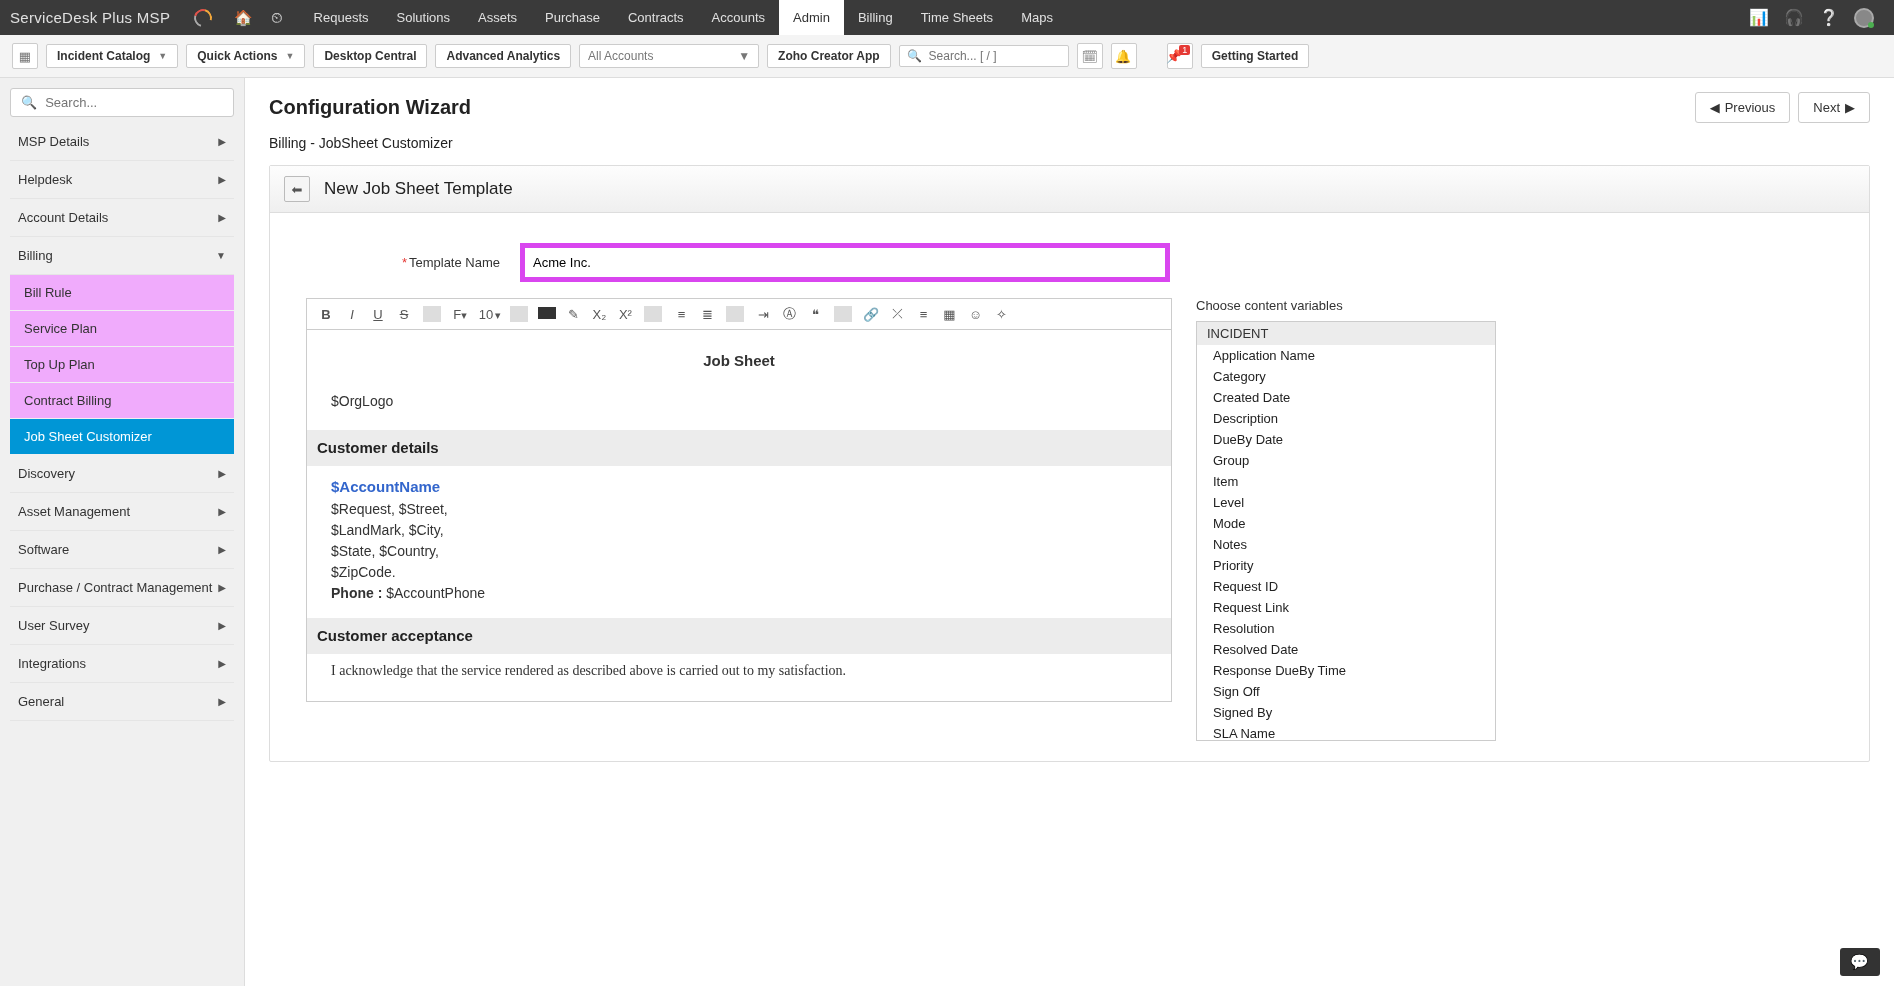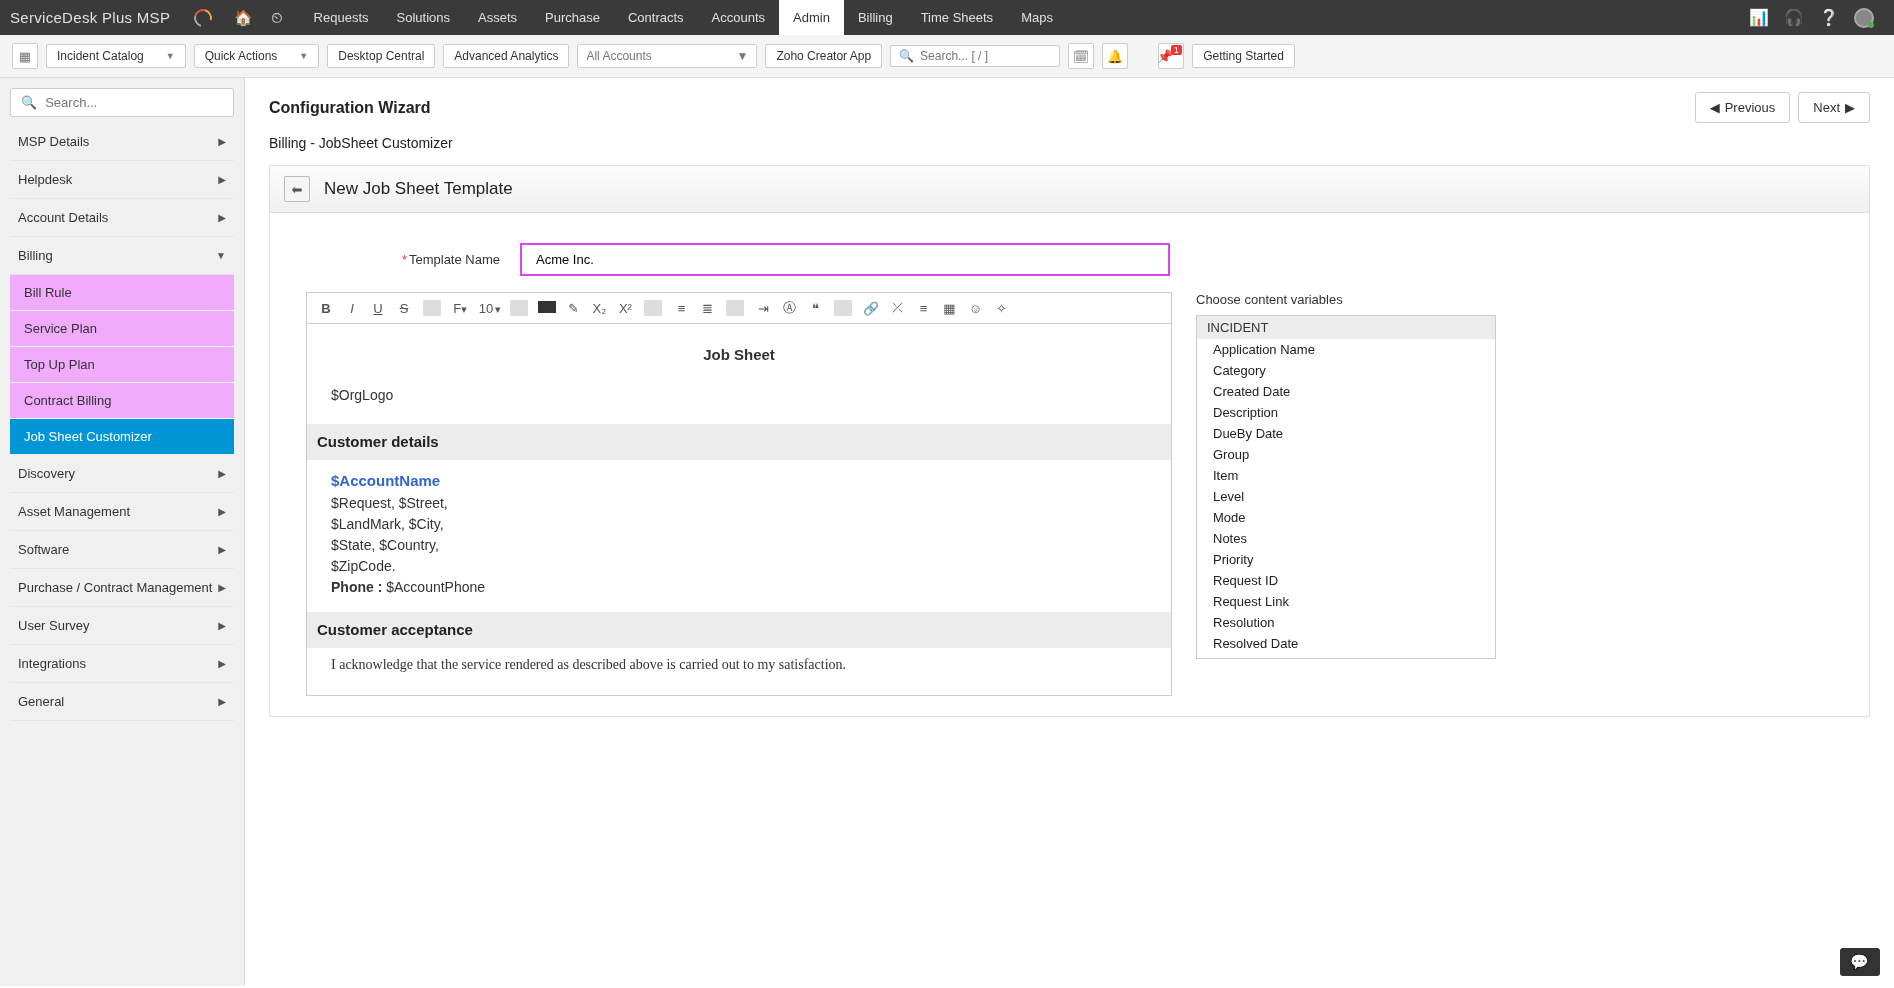--- a/index.html
+++ b/index.html
@@ -14,74 +14,74 @@
 .nav-items { display: flex; align-items: stretch; height: 100%; margin-left: 5px;}
 .nav-items a { color: #e0e0e0; text-decoration: none; padding: 0 14px; display:flex; align-items:center; font-size:13px; cursor:pointer;}
 .nav-items a.active { background: #fff; color: #333; }
 .nav-right { margin-left: auto; display: flex; gap: 15px; align-items:center; padding-right:10px;}
 .nav-right span { font-size:16px; cursor:pointer;}
 .avatar-circle { width:20px; height:20px; border-radius:50%; background:#888; border:2px solid #aaa; position:relative;}
 .avatar-circle::after{content:"";position:absolute;right:-2px;bottom:-2px;width:6px;height:6px;background:#4caf50;border-radius:50%;}
 
 
 .toolbar2 { background: #f4f4f4; border-bottom:1px solid #ddd; padding: 8px 12px; display:flex; gap:8px; align-items:center; flex-wrap:wrap;}
-.tb-btn { background:#fff; border:1px solid #ccc; border-radius:2px; padding:4px 10px; font-size:12px; color:#333; cursor:pointer; display:flex; align-items:center; gap:22px;}
+.tb-btn { background:#fff; border:1px solid #ccc; border-radius:2px; padding:4px 10px; font-size:12px; color:#333; cursor:pointer; display:flex; align-items:center; gap:8px;font-weight:bold;}
 .tb-btn .caret{ font-size:9px; color:#777;}
 .tb-select{ background:#fff;border:1px solid #ccc;border-radius:2px;padding:4px 8px;font-size:12px;color:#777;min-width:180px; display:flex;justify-content:space-between;align-items:center;}
 .tb-search { background:#fff;border:1px solid #ccc;border-radius:2px;padding:3px 8px;font-size:12px;display:flex;align-items:center;gap:6px;min-width:170px;}
 .tb-search input{border:none;outline:none;font-size:12px;width:120px;}
 .tb-icon{ width:26px;height:26px;border:1px solid #ccc;border-radius:2px;background:#fff;display:flex;align-items:center;justify-content:center;color:#777; cursor:pointer;}
 .badge-red{background:#e53935;color:#fff;font-size:9px;padding:0 3px;border-radius:2px;position:relative;top:-6px;left:-3px;}
 
 
 .page { display:flex; height: calc(100vh - 35px - 45px); }
 .sidebar { width: 245px; background:#f0f0f0; border-right:1px solid #ddd; padding:10px; overflow-y:auto;}
 .sb-search{ background:#fff; border:1px solid #ccc; border-radius:3px; padding:6px 10px; display:flex; align-items:center; gap:8px; color:#888;}
 .sb-search input{ border:none; outline:none; width:100%; font-size:13px;}
 .sb-section{ padding:11px 8px; font-size:13px; color:#333; display:flex; justify-content:space-between; align-items:center; cursor:pointer; border-bottom:1px solid #e5e5e5;}
 .sb-section .chev{ font-size:10px; color:#555;}
 .sb-sub { background:#f0abfc; padding:0;}
 .sb-sub div{ padding:10px 14px; font-size:13px; color:#333; cursor:pointer; border-bottom:1px solid #f0f0f0;}
 .sb-sub div.active{ background:#0096d6; color:#fff;}
 
 .main { flex:1; overflow-y:auto; padding: 14px 24px;}
 .crumb-head{ display:flex; justify-content:space-between; align-items:center; margin-bottom:12px;}
-.crumb-head h2{ font-size:16px; font-weight:600; color:#222;}
+.crumb-head h2{ font-size:20px; font-weight:600; color:#222;}
 .crumb-btns{ display:flex; gap:8px;}
 .btn-nav{ background:#fff;border:1px solid #ccc;border-radius:3px;padding:7px 14px;font-size:13px;cursor:pointer;display:flex;align-items:center;gap:5px;}
 .breadcrumb{ font-size:14px; color:#222; margin-bottom:14px;}
 
 .panel{ border:1px solid #ddd; border-radius:2px;}
 .panel-head{ background: linear-gradient(#fdfdfd,#efefef); border-bottom:1px solid #ddd; padding:10px 14px; display:flex; align-items:center; gap:14px;}
 .back-sq{ width:26px;height:26px;border:1px solid #bbb;background:#f5f5f5;border-radius:2px;display:flex;align-items:center;justify-content:center;color:#555;cursor:pointer;}
 .panel-head h3{ font-size:17px; font-weight:500; color:#222;}
 
 .form-row{ padding: 30px 40px 16px; display:flex; align-items:center; gap:20px;}
 .form-label{ width:190px; text-align:right; font-size:13px; color:#333;}
 .req{ color:#e53935; margin-right:2px;}
-.form-input{ flex:0 0 650px; border:2px solid #d946ef; padding:7px 14px; font-size:13px; outline:none;}
+.form-input{ flex:0 0 650px; border:5px solid #d946ef; padding:7px 8px; font-size:13px; outline:none;}
 
 .editor-wrap{ padding: 0 36px 20px; display:flex; gap:24px; align-items:flex-start;}
 .editor{ flex:0 0 866px; border:1px solid #ccc;}
 .ed-toolbar{ border-bottom:1px solid #ccc; padding:6px 10px; display:flex; gap:8px; align-items:center; flex-wrap:wrap; color:#555; font-size:13px;}
 .ed-toolbar .sep{ width:1px; height:16px; background:#ddd; margin:0 2px;}
 .ed-toolbar span{ cursor:pointer; min-width:18px; text-align:center; display:inline-block;}
 .color-sq{ width:12px;height:12px;background:#333;display:inline-block;}
 .ed-body{ padding:20px 24px; font-size:14px; color:#333; line-height:1.5;}
 .ed-title{ text-align:center; font-weight:600; font-size:15px; margin-bottom:18px; color:#333;}
 .org-block{ display:flex; justify-content:space-between; margin-bottom:18px;}
 .org-right{ text-align:right; font-size:14px;}
 .org-right b{ font-size:15px;}
 .section-bar{ background:#ececec; padding:7px 10px; font-weight:700; font-size:15px; color:#222; margin:6px -24px;}
 .acct-name{ color:#3366cc; font-weight:700; font-size:15px;}
 .ack{ font-family: Georgia, 'Times New Roman', serif; font-size:14px;}
 
 .vars{ flex:1; max-width:300px;}
 .vars-title{ font-size:13px; color:#333; margin-bottom:8px;}
-.vars-list{ border:1px solid #ccc; height:344px; overflow-y:auto; font-size:13px; position:relative;}
+.vars-list{ border:1px solid #ccc; height:420px; overflow-y:auto; font-size:13px; position:relative;}
 .vars-list .grp{ background:#ececec; padding:4px 10px; color:#333; font-weight:400;}
 .vars-list .itm{ padding:3px 16px; color:#222; cursor:pointer;}
 .vars-list::-webkit-scrollbar{width:14px;}
 .vars-list::-webkit-scrollbar-thumb{background:#c8c8c8;border:3px solid #fff;border-radius:8px;}
 
 .chat-fab{ position:fixed; right:14px; bottom:12px; width:40px; height:28px; background:#333; color:#fff; display:flex; align-items:center; justify-content:center; border-radius:3px; font-size:15px;}
 </style>
 </head>
 <body>
 

